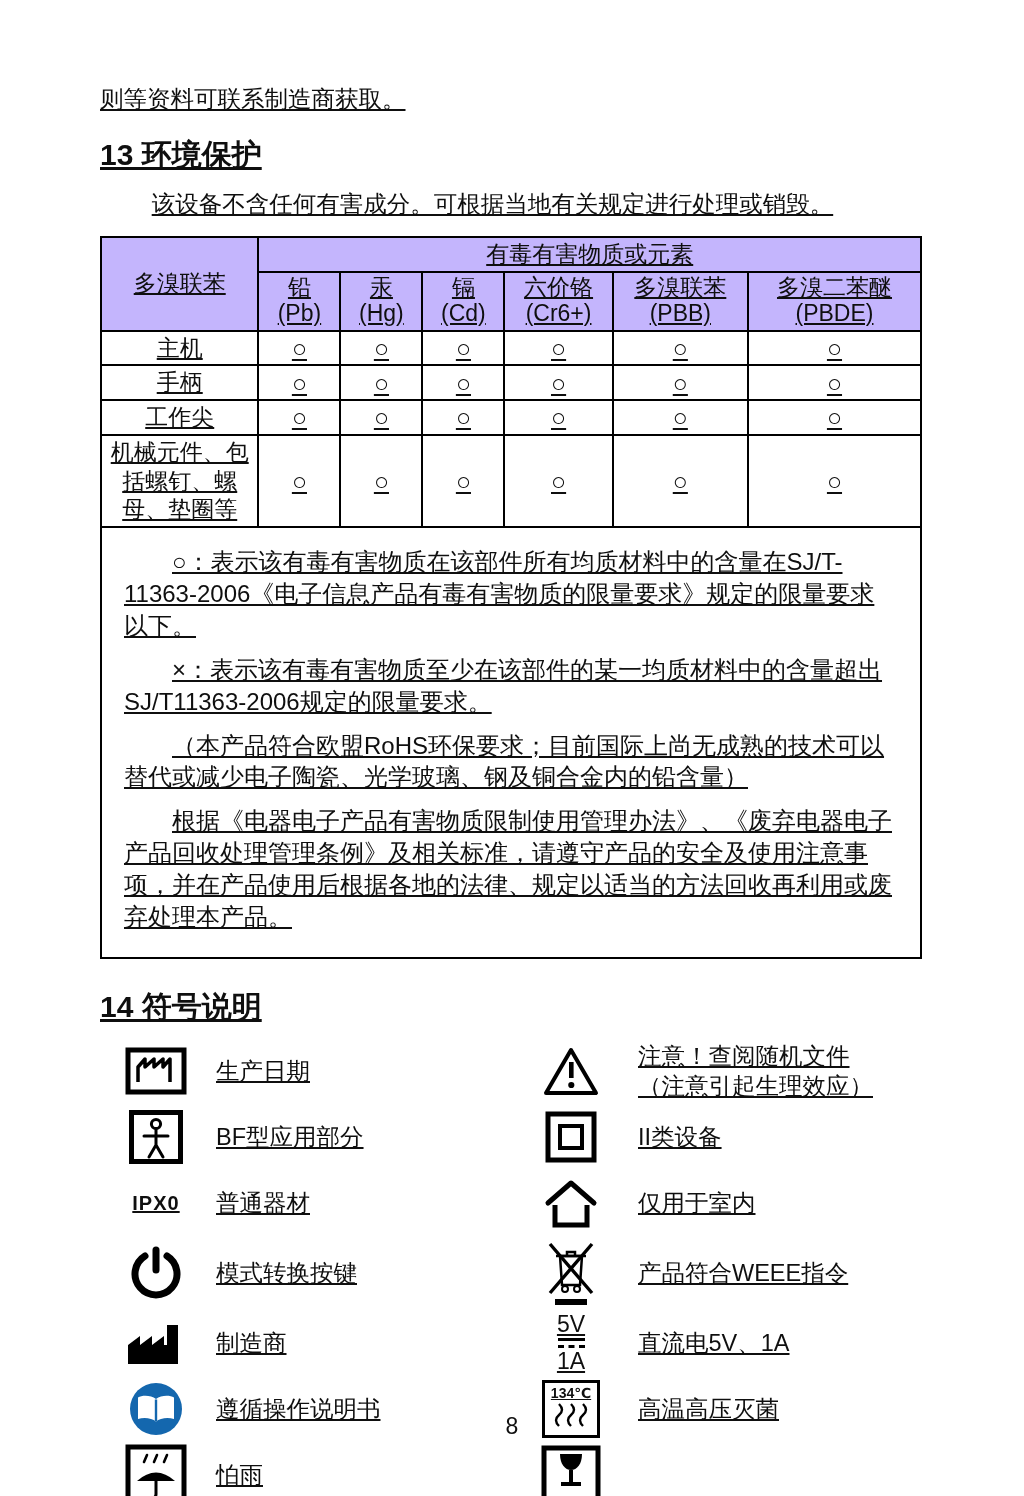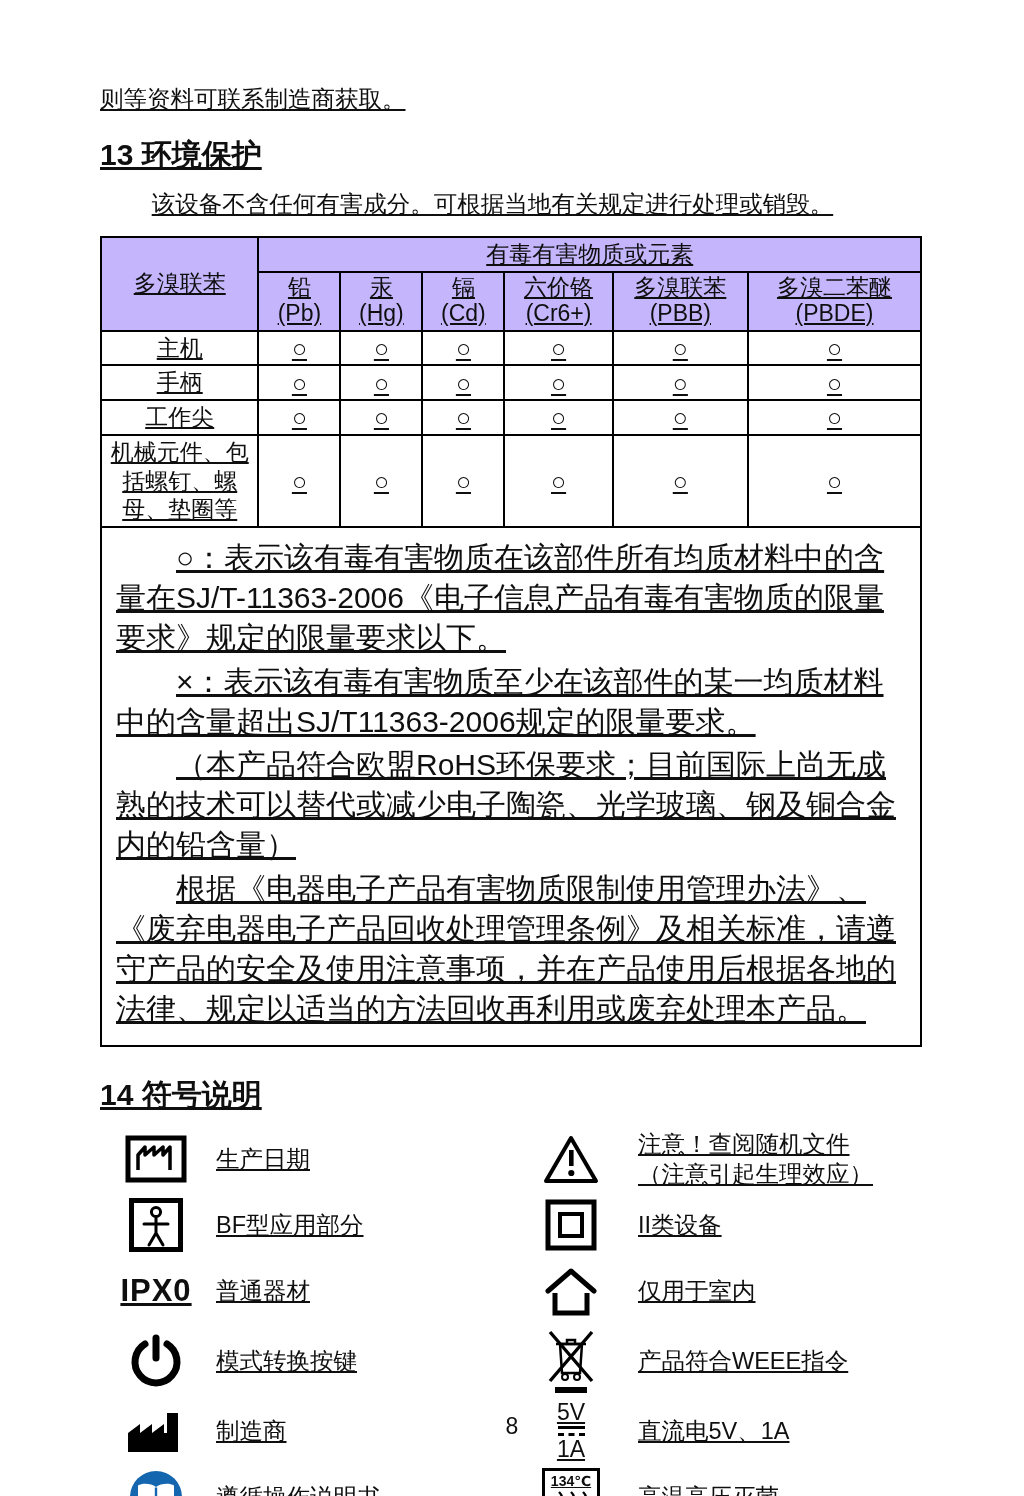--- a/index.html
+++ b/index.html
@@ -17,31 +17,31 @@
   .intro { font-size:23.5px; margin:4px 0 16px 0; text-indent:2.2em; }
 
   table.rohs { width:100%; border-collapse:collapse; table-layout:fixed; font-size:23px; }
   .rohs td { border:2px solid #000; text-align:center; padding:1px 2px; vertical-align:middle; }
   .rohs .hd { background:#c4b5fd;text-align:center; }
   .rohs .sub { line-height:1.12; padding:2px 0 3px; }
   .rohs .sub div { line-height:1.12; }
   .rohs .mark { font-size:25px; line-height:1.05; padding:0; }
   .rohs .part { line-height:1.25; padding:2px 8px; }
   .rohs .notes { text-align:left; padding:6px 10px 12px; }
-  .notes p { margin:4px; font-size:30px; line-height:1.33; text-indent:2em; }
+  .notes p { margin:12px; font-size:24px; line-height:1.33; text-indent:2em; }
 
   .sym-grid {
     display:grid;
     grid-template-columns:112px 296px 126px 1fr;
     grid-auto-rows:minmax(63px,auto);
     align-items:center; row-gap:3px; margin-top:6px;
   }
   .sym-icon { display:flex; justify-content:center; align-items:center; }
   .sym-label { font-size:23.5px; line-height:1.28; padding-left:4px; }
-  .ipx0 { font-weight:bold; font-size:31px; letter-spacing:1px; }
+  .ipx0 { font-weight:bold; font-size:20px; letter-spacing:1px; }
 
   .dc-wrap { display:flex; align-items:center; font-size:23px;flex-direction:column; }
   .dc-sym { width:27px; margin:0 3px; }
   .dc-sym .s { border-top:3px solid #000; }
   .dc-sym .d { border-top:3px dashed #000; margin-top:4px; }
 
   .autoclave {
     width:58px; height:58px; border:3px solid #000;
     display:flex; flex-direction:column; align-items:center; padding-top:3px;
   }

